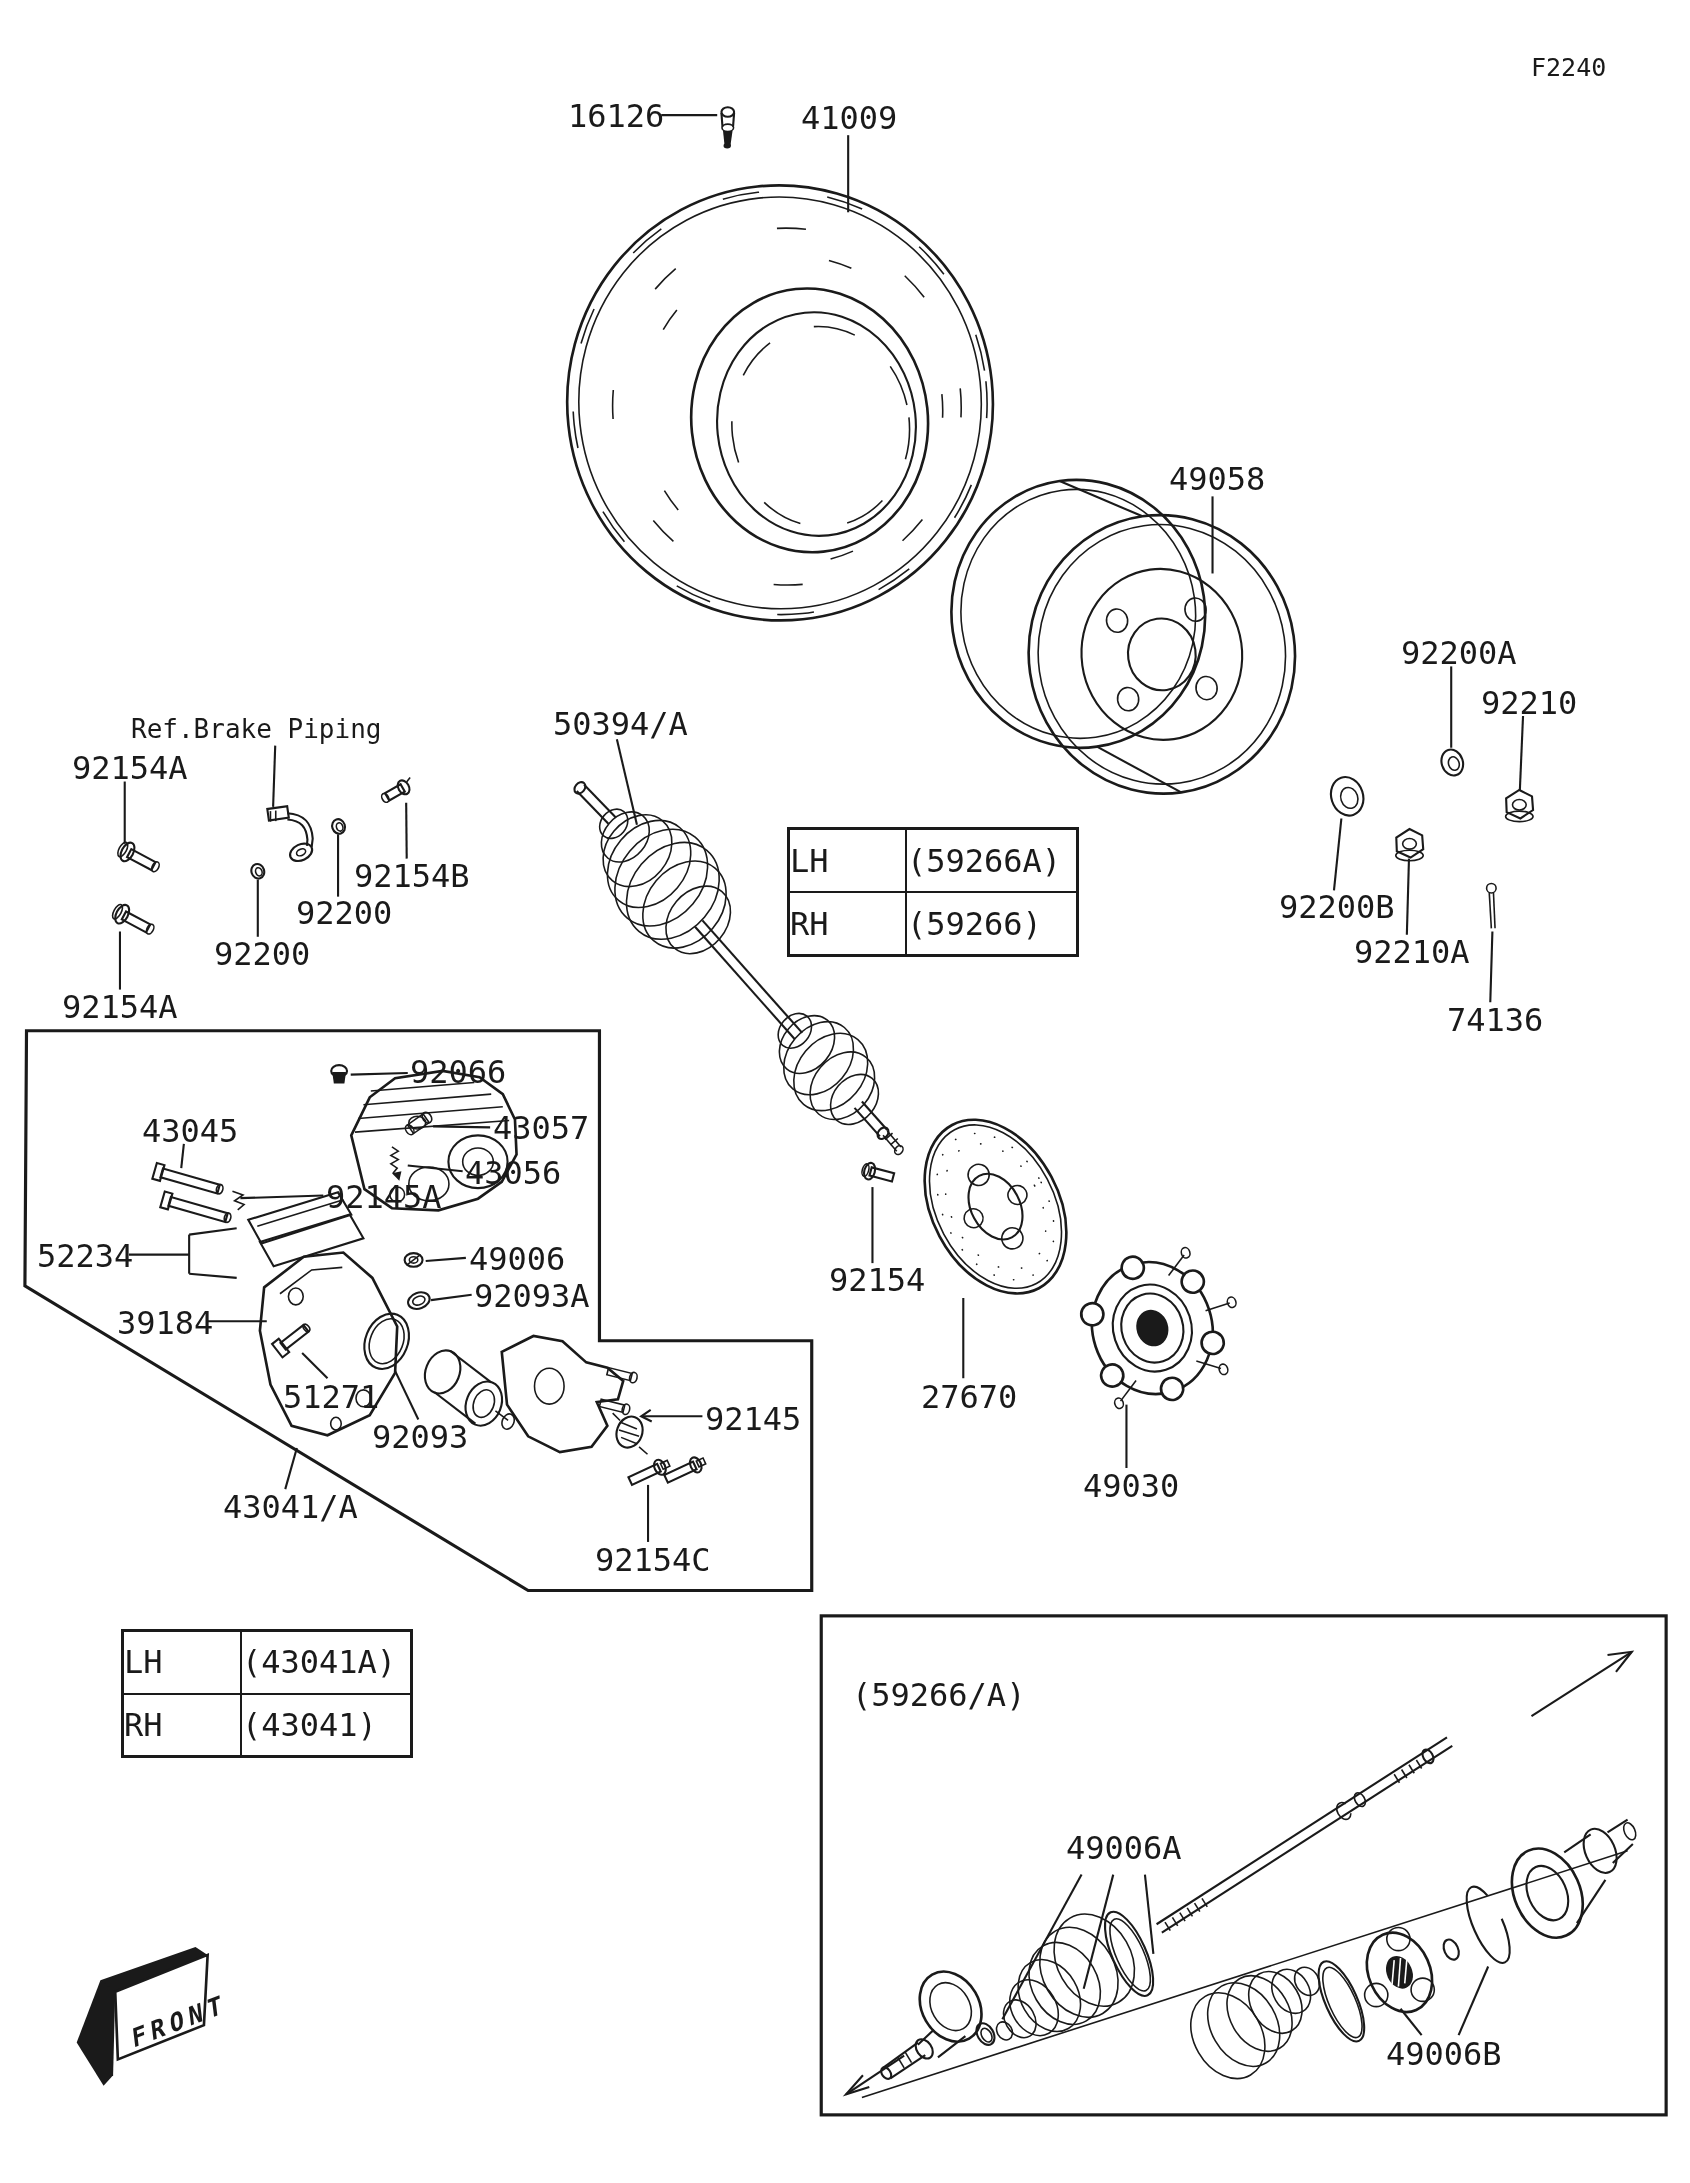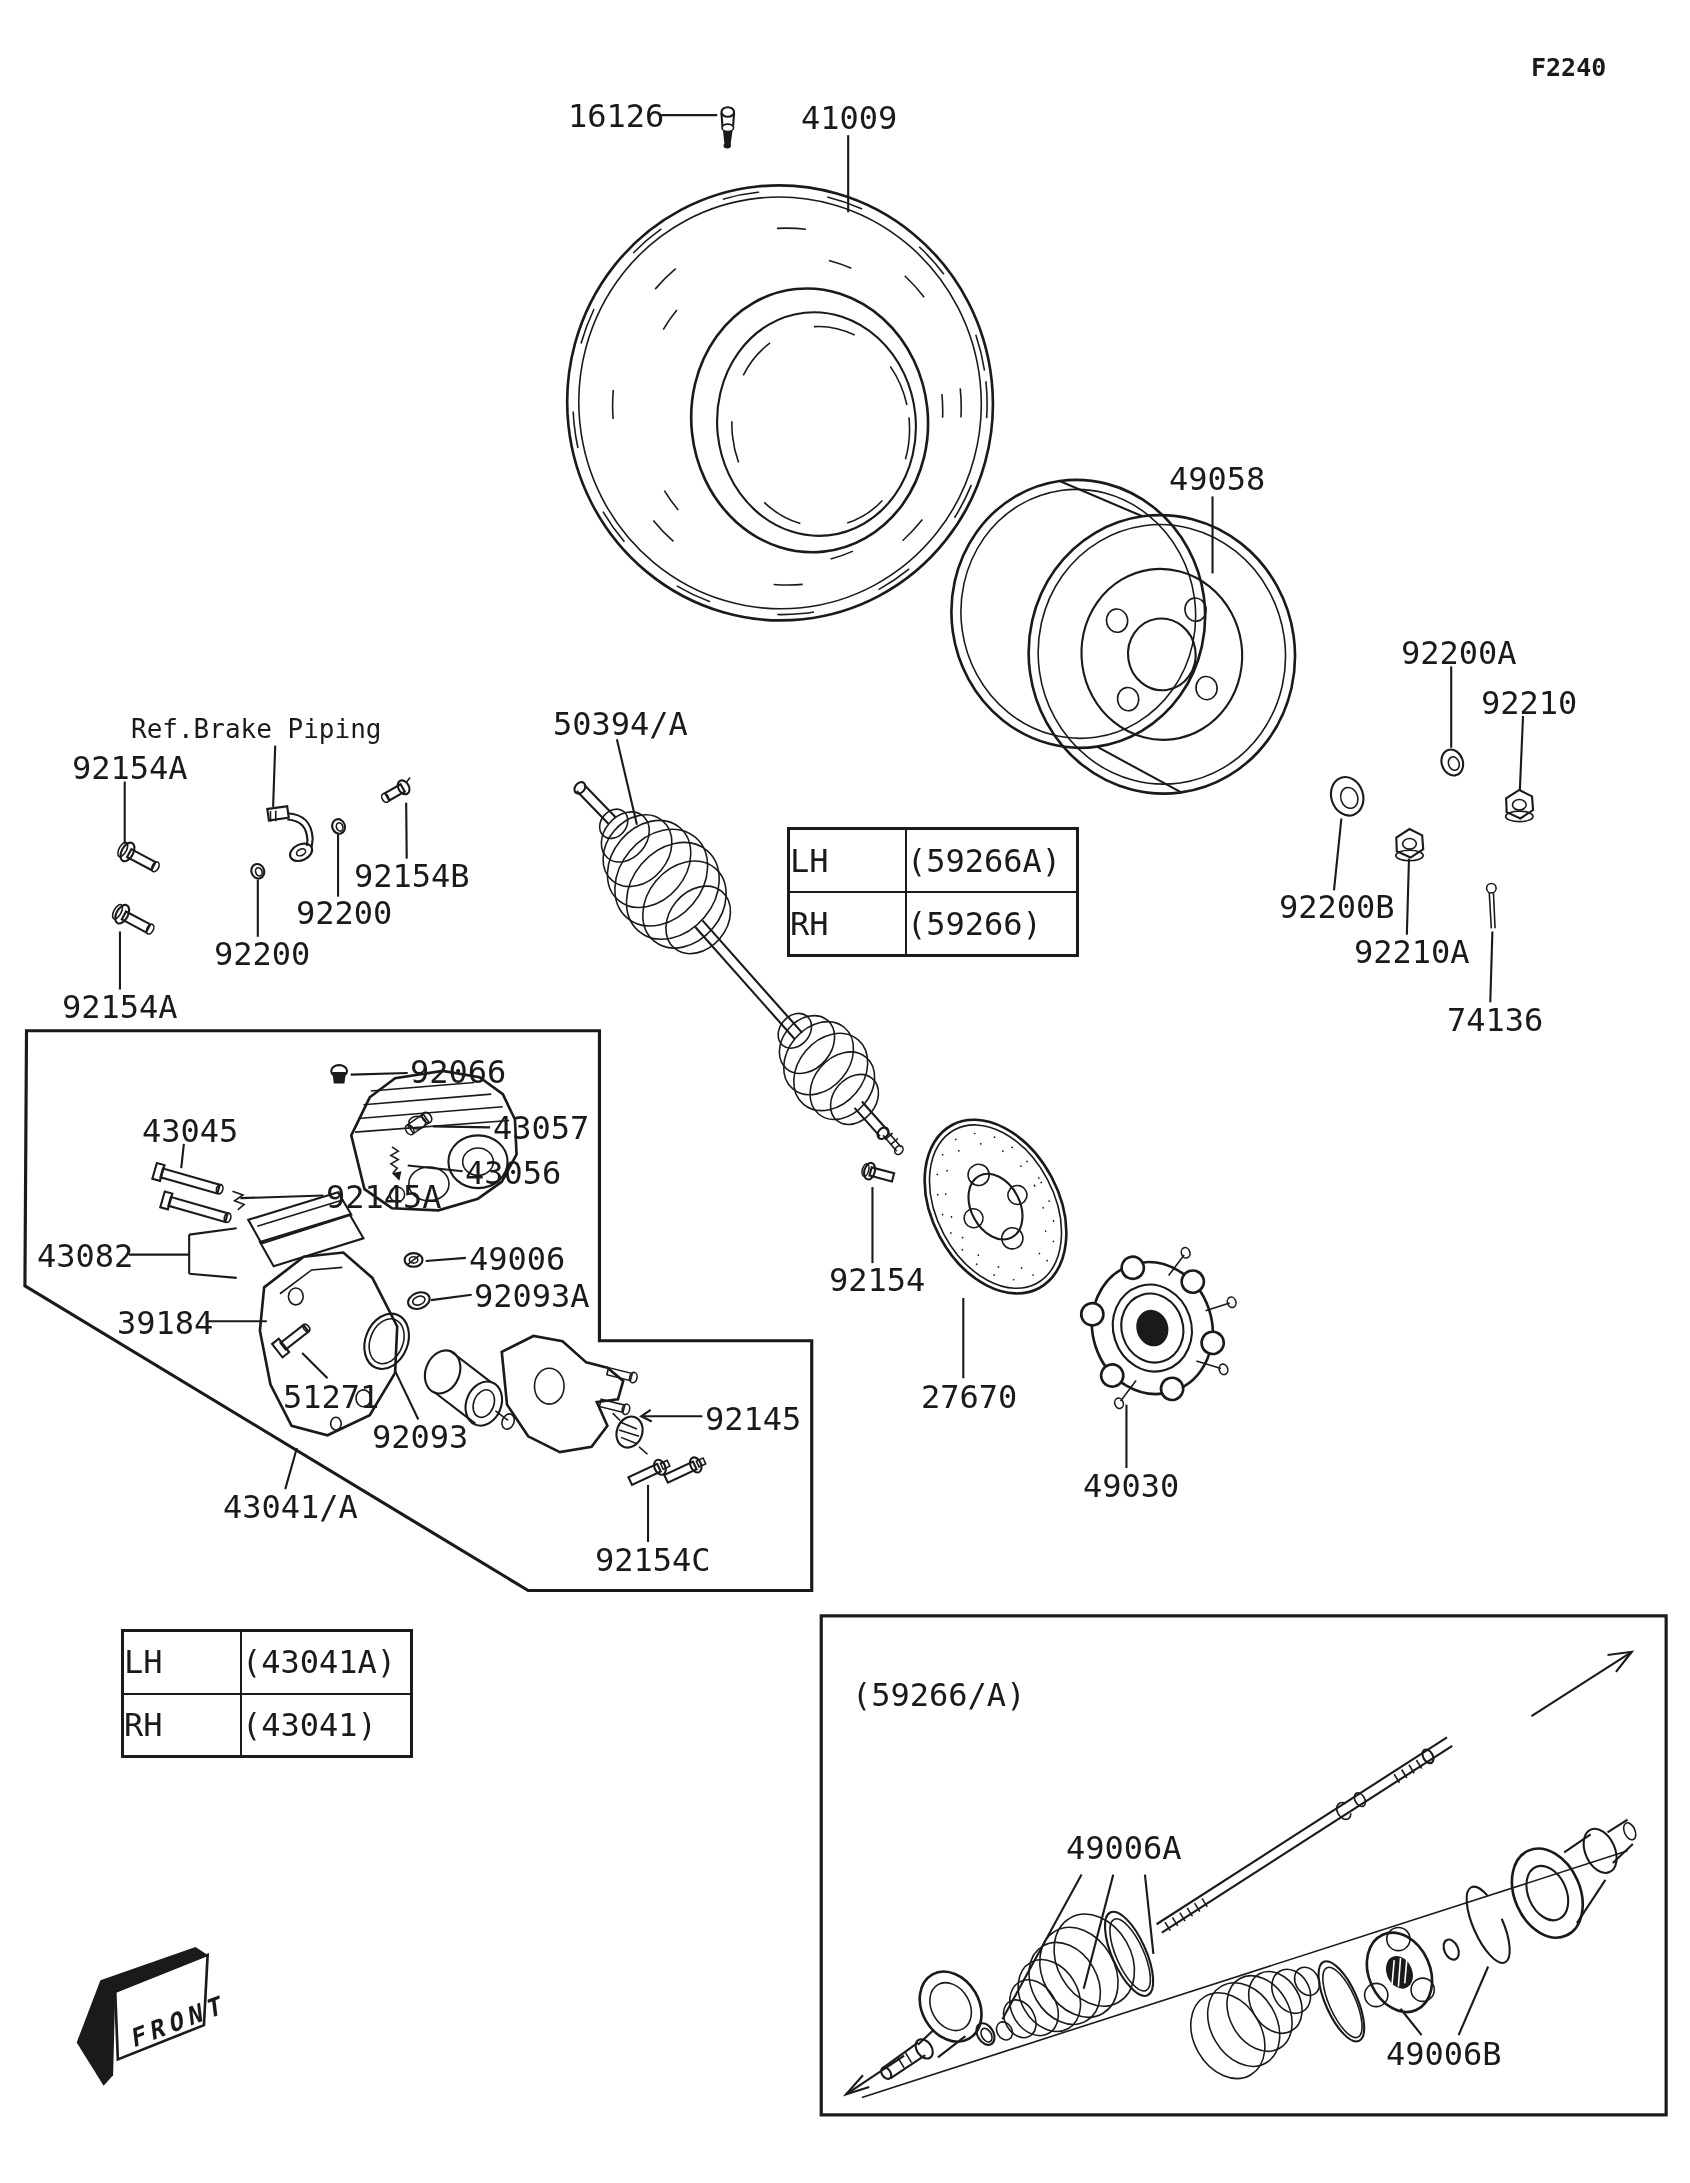--- a/index.html
+++ b/index.html
@@ -2,21 +2,21 @@
 <html style="--ink: #1a1a1a; --paper: #ffffff;font-size:8.5px"><head>
 <meta charset="utf-8">
 <style>
   :root{ --ink:#1a1a1a; --paper:#ffffff; }
   html,body{margin:0;padding:0;background:var(--paper);}
   #canvas{position:relative;width:1690px;height:2183px;background:var(--paper);
           font-family:"DejaVu Sans Mono",monospace;color:var(--ink);overflow:hidden;}
   #art{position:absolute;left:0;top:0;width:1690px;height:2183px;}
   .lbl{position:absolute;font-size:32px;line-height:1;white-space:pre;letter-spacing:0;}
   .lbl.mid{font-size:26px;}
-  .lbl.sm{font-size:25px;font-weight:bold;}
+  .lbl.sm{font-size:25px;}
   .ptable{position:absolute;border-collapse:collapse;table-layout:fixed;}
   .ptable td{border:2.6px solid var(--ink);font-family:"DejaVu Sans Mono",monospace;
              font-size:32px;vertical-align:middle;padding:0;}
   .ptable{border:3.2px solid var(--ink);}
   .o{fill:none;stroke:var(--ink);stroke-width:4;}
   .o5{fill:none;stroke:var(--ink);stroke-width:5;}
   .o3{fill:none;stroke:var(--ink);stroke-width:3;}
   .o6{fill:none;stroke:var(--ink);stroke-width:6;}
   .f{fill:var(--ink);stroke:none;}
   .wf{fill:var(--paper);stroke:var(--ink);stroke-width:5;}
@@ -501,21 +501,21 @@
   <div class="lbl" style="left:354px;top:860px">92154B</div>
   <div class="lbl" style="left:296px;top:897px">92200</div>
   <div class="lbl" style="left:214px;top:938px">92200</div>
   <div class="lbl" style="left:62px;top:991px">92154A</div>
   <div class="lbl" style="left:553px;top:708px">50394/A</div>
   <div class="lbl" style="left:410px;top:1056px">92066</div>
   <div class="lbl" style="left:493px;top:1112px">43057</div>
   <div class="lbl" style="left:465px;top:1157px">43056</div>
   <div class="lbl" style="left:142px;top:1115px">43045</div>
   <div class="lbl" style="left:326px;top:1181px">92145A</div>
-  <div class="lbl" style="left:37px;top:1240px">43082</div>
+  <div class="lbl" style="left:37px;top:1240px">52234</div>
   <div class="lbl" style="left:469px;top:1243px">49006</div>
   <div class="lbl" style="left:474px;top:1280px">92093A</div>
   <div class="lbl" style="left:117px;top:1307px">39184</div>
   <div class="lbl" style="left:283px;top:1381px">51271</div>
   <div class="lbl" style="left:372px;top:1421px">92093</div>
   <div class="lbl" style="left:705px;top:1403px">92145</div>
   <div class="lbl" style="left:223px;top:1491px">43041/A</div>
   <div class="lbl" style="left:595px;top:1544px">92154C</div>
   <div class="lbl" style="left:829px;top:1264px">92154</div>
   <div class="lbl" style="left:921px;top:1381px">27670</div>

